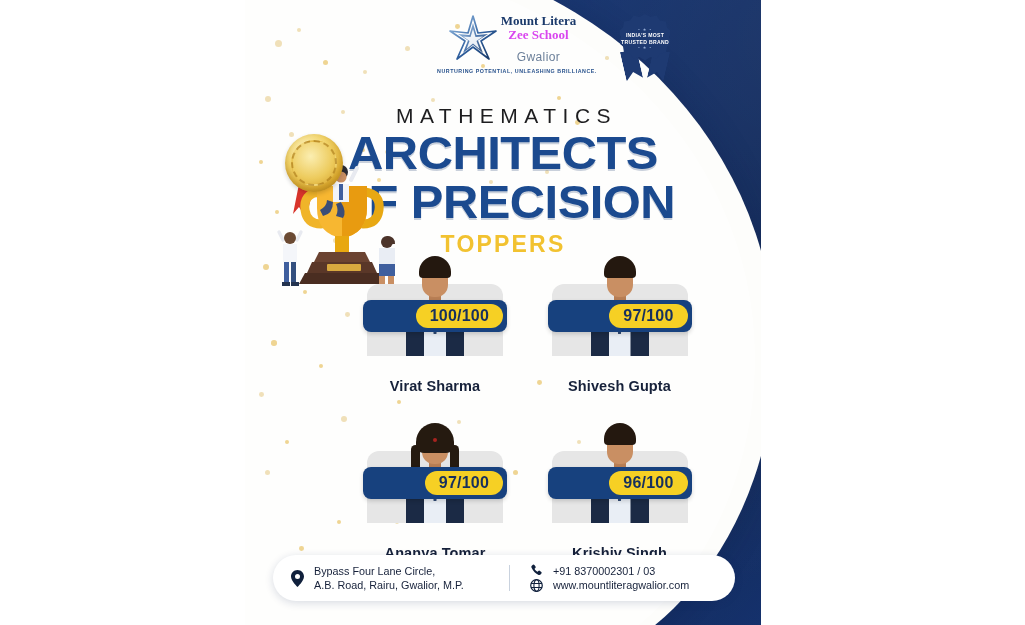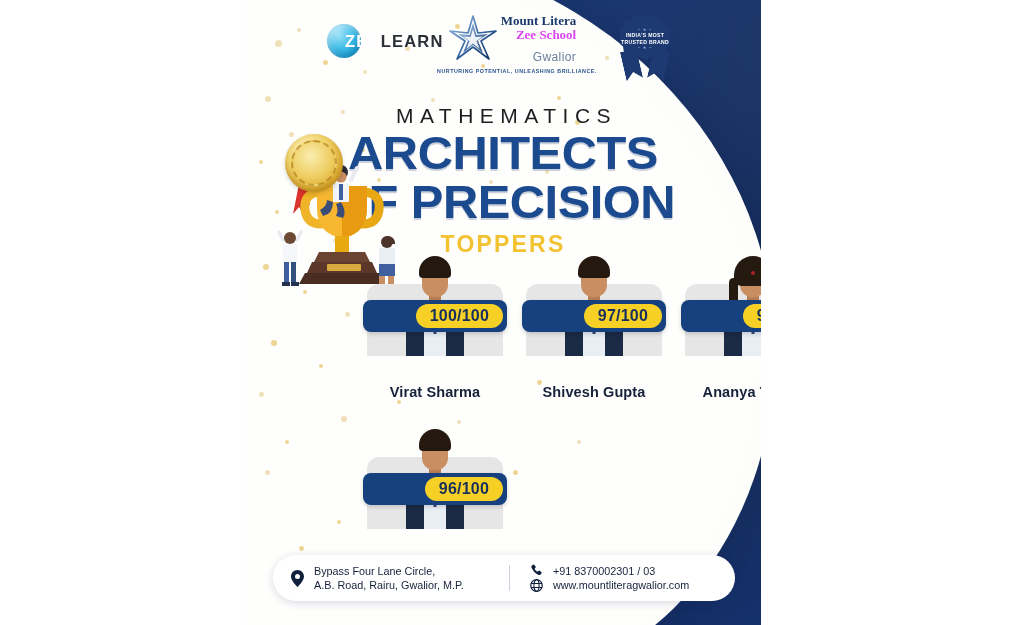--- a/index.html
+++ b/index.html
@@ -86,21 +86,21 @@
     font-size:16.5px; font-weight:700; letter-spacing:1.2px;
     color:#2b2f36; line-height:34px; z-index:2; position:relative;
   }
   .zee-word .zee-bold { color:#ffffff; }
 
   .logo-mlzs {
     position:absolute; left:192px; top:6px; width:150px; text-align:center;
   }
   .mlzs-row { display:flex; align-items:center; justify-content:center; gap:3px; }
   .star-mark { width:50px; height:50px; flex:0 0 50px; }
-  .mlzs-text { text-align:right; }
+  .mlzs-text { text-align:center; }
   .mlzs-l1 { font-family:"Liberation Serif", serif; font-size:13px; font-weight:700; color:#1b3a6b; line-height:1.06; }
   .mlzs-l2 { font-family:"Liberation Serif", serif; font-size:13px; font-weight:700; color:#d946ef; line-height:1.06; }
   .mlzs-l3 { font-size:12px; color:#6b7f99; letter-spacing:.4px; margin-top:8px; }
   .mlzs-tag {
     font-size:5.3px; font-weight:700; color:#27518c; letter-spacing:.55px;
     margin-top:4px; white-space:nowrap;
   }
 
   .badge-trusted {
     position:absolute; left:368px; top:6px; width:64px; height:70px;
@@ -148,21 +148,21 @@
   }
   .medal-inner {
     position:absolute; left:6px; top:6px; right:6px; bottom:6px; border-radius:50%;
     border:2px dashed rgba(160,110,15,.55);
     background: radial-gradient(circle at 42% 34%, #fbeeb1 0%, #edcb5d 60%, #d7a42c 100%);
   }
 
   
   .cards {
     position:absolute; left:0; top:250px; width:516px;
-    display:grid; grid-template-columns: 1fr 1fr 1fr; row-gap:20px; column-gap:22px;
+    display:grid; grid-template-columns: 1fr 1fr; row-gap:20px; column-gap:22px;
     padding:0 48px 0 122px;
     gap:23px;
   }
   .card { position:relative; width:136px; }
   .photo-frame {
     position:relative; width:136px; height:72px;
     background:#e6e6e6; border-radius:12px 12px 0 0; margin-top:34px;
   }
   .person {
     position:absolute; left:50%; bottom:0; transform:translateX(-50%);
@@ -198,21 +198,21 @@
     background:#17417e; border-radius:8px;
     display:flex; align-items:center; justify-content:flex-end; padding-right:4px;
     box-shadow:0 2px 4px rgba(0,0,0,.16);
     z-index:5;
   }
   .score-pill {
     background:#f6d024; border-radius:16px; padding:3px 14px;
     font-size:16px; font-weight:700; color:#16305e; letter-spacing:.2px;
   }
   .stu-name {
-    margin-top:28px; text-align:center;
+    margin-top:22px; text-align:center;
     font-size:14.5px; font-weight:700; color:#16213a; letter-spacing:.1px;
   }
 
   
   .trophy-art { position:absolute; left:30px; top:158px; width:132px; height:135px; }
 
   
   .footer {
     position:absolute; left:28px; bottom:24px; width:462px; height:46px;
     background:#ffffff; border-radius:23px;
@@ -284,24 +284,20 @@
         <div class="dot" style="left: 54px; top: 546px; width: 4.8px; height: 4.8px; background: rgba(226, 178, 60, 0.55);"></div>
         <div class="dot" style="left: 312px; top: 96px; width: 4px; height: 4px; background: rgba(226, 178, 60, 0.55);"></div>
         <div class="dot" style="left: 360px; top: 56px; width: 3.6px; height: 3.6px; background: rgba(214, 168, 58, 0.35);"></div>
         <div class="dot" style="left: 212px; top: 420px; width: 4px; height: 4px; background: rgba(214, 168, 58, 0.35);"></div>
         <div class="dot" style="left: 244px; top: 180px; width: 4.4px; height: 4.4px; background: rgba(214, 168, 58, 0.35);"></div>
         <div class="dot" style="left: 116px; top: 148px; width: 4px; height: 4px; background: rgba(226, 178, 60, 0.55);"></div>
       </div>
 
     <div class="header">
 
-      <div class="logo-zee">
-        <div class="zee-orb"></div>
-        <div class="zee-word"><span class="zee-bold">ZEE</span><span>LEARN</span></div>
-      </div>
 
       <div class="logo-mlzs">
         <div class="mlzs-row">
           <svg class="star-mark" viewBox="0 0 100 100">
             <defs>
               <linearGradient id="sg" x1="0" y1="0" x2="1" y2="1">
                 <stop offset="0%" stop-color="#9fc4e8"></stop>
                 <stop offset="55%" stop-color="#2f5f9e"></stop>
                 <stop offset="100%" stop-color="#13325f"></stop>
               </linearGradient>

